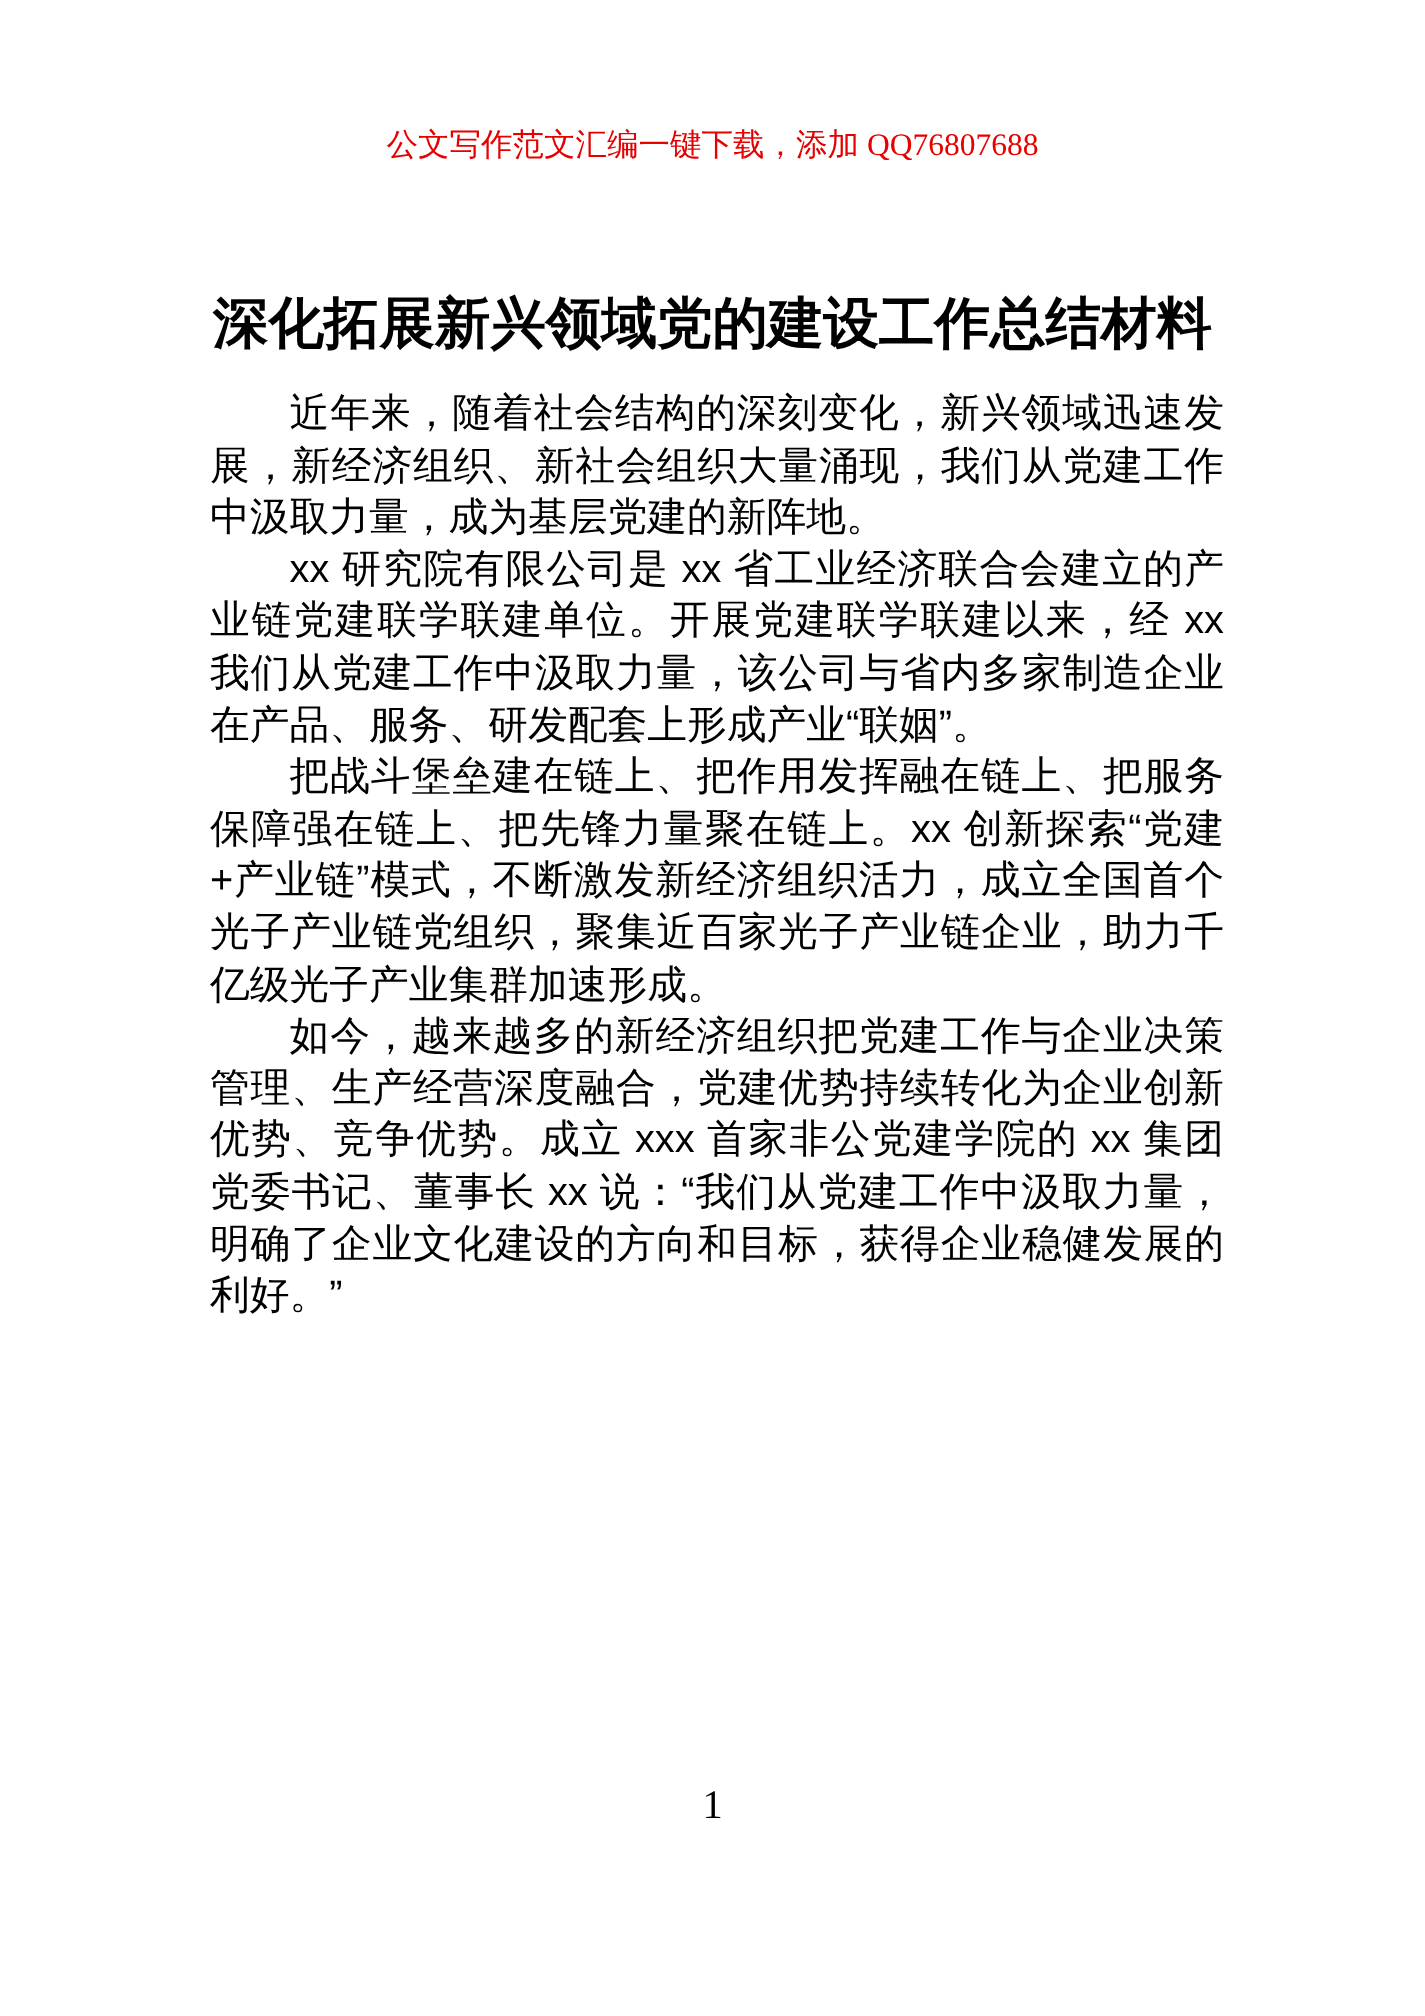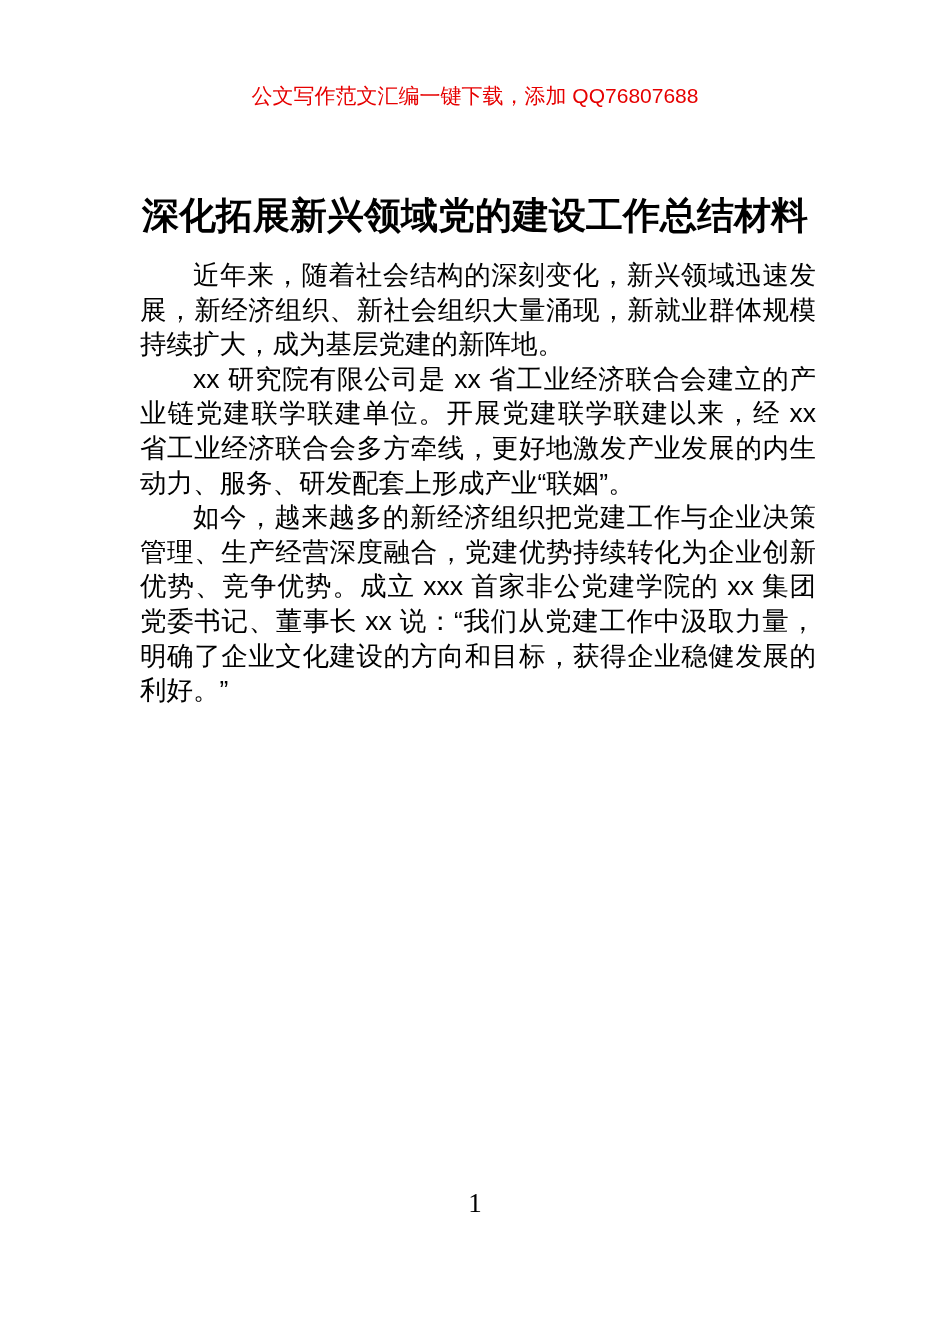--- a/index.html
+++ b/index.html
@@ -19,20 +19,21 @@
   .notice {
     position: absolute;
     top: 82px;
     left: 0;
     width: 100%;
     text-align: center;
     font-size: 21px;
     line-height: 28px;
     color: var(--notice-red, #e60000);
     font-weight: 500;
+    font-family: Liberation Serif, serif;
   }
   .doc-title {
     position: absolute;
     top: 166px;
     left: 0;
     width: 100%;
     text-align: center;
     font-size: 37px;
     line-height: 50px;
     font-weight: bold;
@@ -65,20 +66,21 @@
 </head>
 <body>
 
 <div class="page">
 
   <div class="notice">公文写作范文汇编一键下载，添加 QQ76807688</div>
 
   <h1 class="doc-title">深化拓展新兴领域党的建设工作总结材料</h1>
 
   <div class="content">
-    <p>近年来，随着社会结构的深刻变化，新兴领域迅速发展，新经济组织、新社会组织大量涌现，新就业群体规模持续扩大，成为基层党建的新阵地。</p>
-    <p>xx 研究院有限公司是 xx 省工业经济联合会建立的产业链党建联学联建单位。开展党建联学联建以来，经 xx 省工业经济联合会多方牵线，更好地激发产业发展的内生动力、服务、研发配套上形成产业“联姻”。</p>
+    <p>近年来，随着社会结构的深刻变化，新兴领域迅速发展，新经济组织、新社会组织大量涌现，我们从党建工作中汲取力量，成为基层党建的新阵地。</p>
+    <p>xx 研究院有限公司是 xx 省工业经济联合会建立的产业链党建联学联建单位。开展党建联学联建以来，经 xx 我们从党建工作中汲取力量，该公司与省内多家制造企业在产品、服务、研发配套上形成产业“联姻”。</p>
+    <p>把战斗堡垒建在链上、把作用发挥融在链上、把服务保障强在链上、把先锋力量聚在链上。xx 创新探索“党建+产业链”模式，不断激发新经济组织活力，成立全国首个光子产业链党组织，聚集近百家光子产业链企业，助力千亿级光子产业集群加速形成。</p>
     <p>如今，越来越多的新经济组织把党建工作与企业决策管理、生产经营深度融合，党建优势持续转化为企业创新优势、竞争优势。成立 xxx 首家非公党建学院的 xx 集团党委书记、董事长 xx 说：“我们从党建工作中汲取力量，明确了企业文化建设的方向和目标，获得企业稳健发展的利好。”</p>
   </div>
 
   <div class="page-number">1</div>
 
 </div>
 
 </body></html>

